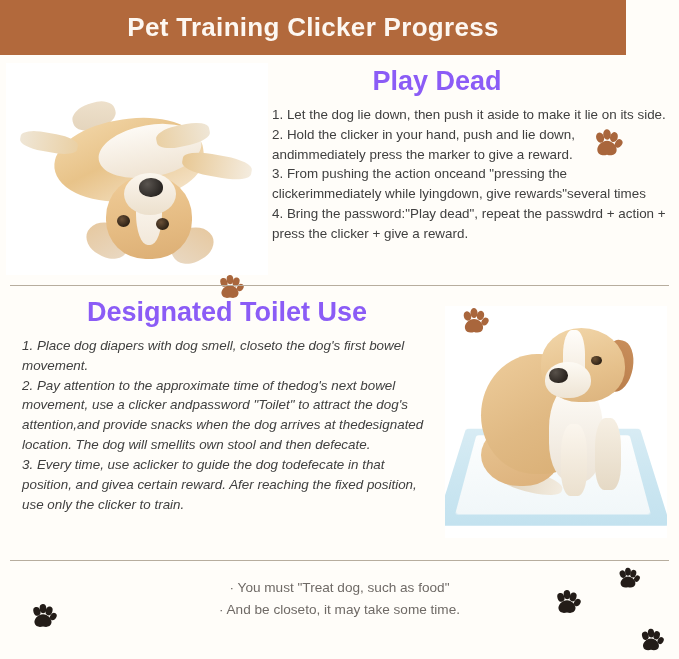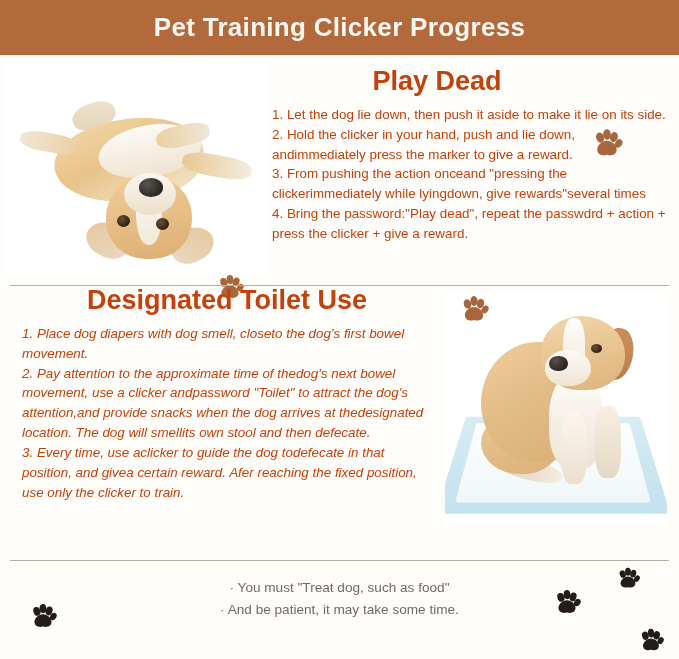--- a/index.html
+++ b/index.html
@@ -22,45 +22,45 @@
     height: 659px;
     background: #fffdf9;
     overflow: hidden;
   }
 
   
   .header-band {
     position: absolute;
     left: 0;
     top: 0;
-    width: 679px;
+    width: 626px;
     height: 55px;
     background: #b2693c;
     display: flex;
     align-items: center;
     justify-content: center;
   }
   .header-title {
     color: #fdf7f1;
     font-size: 26px;
     font-weight: bold;
     letter-spacing: 0.3px;
     font-family: "Liberation Sans", sans-serif;
   }
 
   
   .section-heading {
-    color: #c2410c;
+    color: #8b5cf6;
     font-size: 27px;
     font-weight: bold;
     line-height: 1.1;
     font-family: "Liberation Sans", sans-serif;
   }
   .body-text {
-    color: #c2410c;
+    color: #404040;
     font-size: 13.4px;
     line-height: 1.48;
     font-family: "Liberation Sans", sans-serif;
     white-space: pre-wrap;
   }
 
   
   .sec1 {
     position: absolute;
     left: 0;
@@ -107,21 +107,21 @@
     height: 0;
     border-top: 1.4px solid #b7ad9e;
   }
   .divider-1 { top: 285px; }
   .divider-2 { top: 560px; }
 
   
   .sec2 {
     position: absolute;
     left: 0;
-    top: 276px;
+    top: 288px;
     width: 679px;
     height: 270px;
   }
   .sec2-heading {
     position: absolute;
     left: 22px;
     top: 10px;
     width: 410px;
     text-align: center;
   }
@@ -484,21 +484,21 @@
         <path d="M32 26 C42 26 52 36 50 45 C48 54 38 54 32 52 C26 54 16 54 14 45 C12 36 22 26 32 26 Z" fill="#a9663c"></path>
       </svg>
     </div>
   </div>
 
   <div class="divider divider-2"></div>
 
   <div class="footer">
     <div class="footer-lines">
       <div class="footer-line">· You must "Treat dog, such as food"</div>
-      <div class="footer-line">· And be patient, it may take some time.</div>
+      <div class="footer-line">· And be closeto, it may take some time.</div>
     </div>
   </div>
 
   <div class="paw paw-f1">
     <svg width="30" height="30" viewBox="0 0 64 64" aria-hidden="true">
       <ellipse cx="19" cy="20" rx="7.4" ry="9.6" fill="#231c18" transform="rotate(-18 19 20)"></ellipse>
       <ellipse cx="32" cy="14" rx="7.2" ry="9.8" fill="#231c18" transform="rotate(-4 32 14)"></ellipse>
       <ellipse cx="45" cy="19" rx="7.2" ry="9.6" fill="#231c18" transform="rotate(16 45 19)"></ellipse>
       <ellipse cx="54" cy="31" rx="6.4" ry="8.4" fill="#231c18" transform="rotate(34 54 31)"></ellipse>
       <path d="M32 26 C42 26 52 36 50 45 C48 54 38 54 32 52 C26 54 16 54 14 45 C12 36 22 26 32 26 Z" fill="#231c18"></path>

